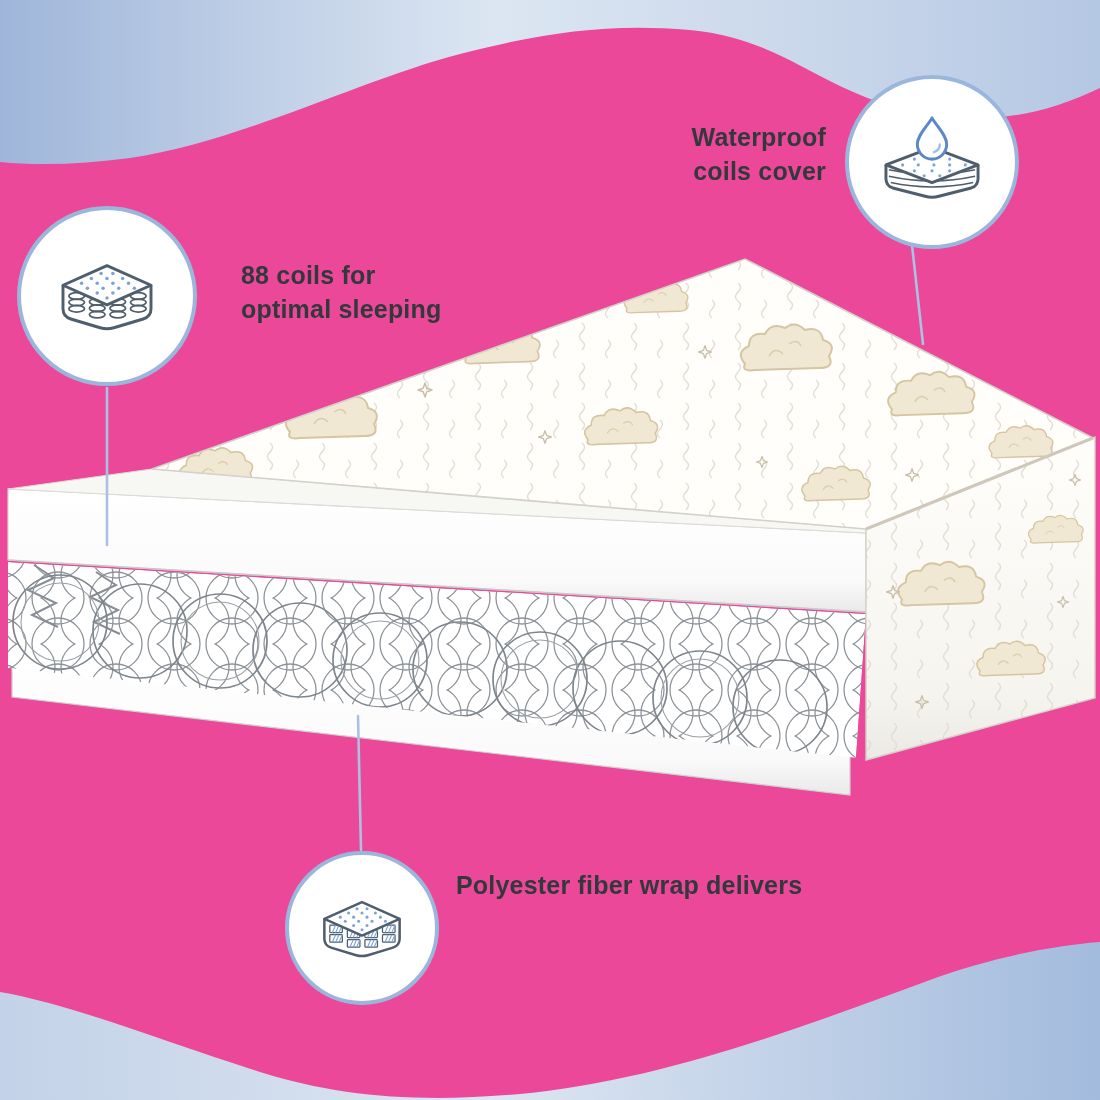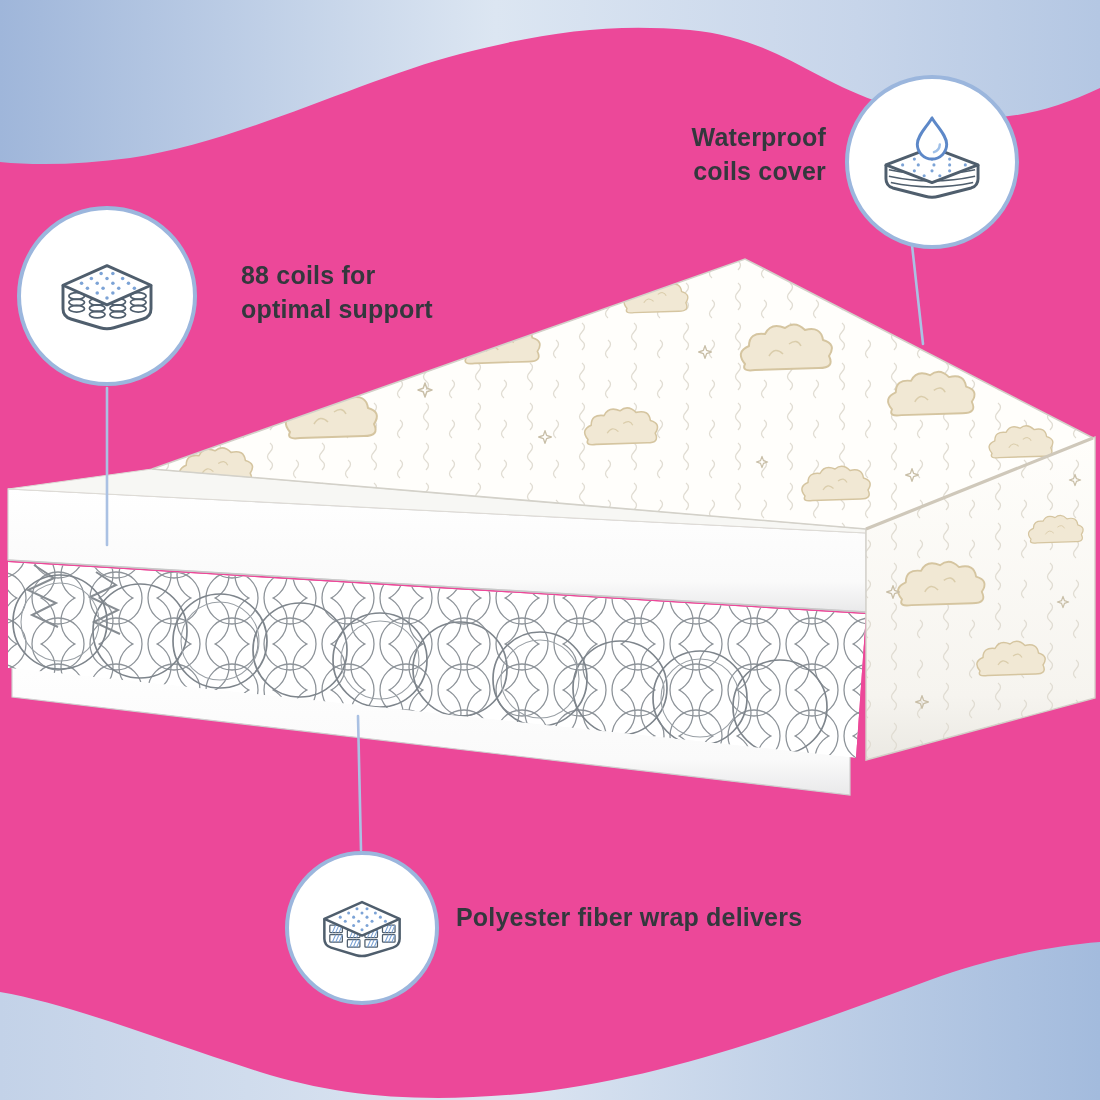--- a/index.html
+++ b/index.html
@@ -7,21 +7,21 @@
   .art{position:absolute;left:0;top:0;width:1100px;height:1100px;}
   .badge{position:absolute;border-radius:50%;background:#ffffff;border:4px solid #9bb6dd;
          box-sizing:border-box;display:flex;align-items:center;justify-content:center;}
   #coils-badge{left:17px;top:206px;width:180px;height:180px;}
   #waterproof-badge{left:845px;top:75px;width:174px;height:174px;}
   #fiber-badge{left:285px;top:851px;width:154px;height:154px;}
   .label{position:absolute;font-size:25px;font-weight:700;color:#33383d;line-height:1.36;letter-spacing:.2px;}
   .label span{display:block;}
   #coils-label{left:212px;top:258px;text-align:left;margin-left:29px;}
   #waterproof-label{right:274px;top:120px;text-align:right;}
-  #fiber-label{left:456px;top:900px;text-align:left;}
+  #fiber-label{left:456px;top:868px;text-align:left;}
 </style>
 </head>
 <body>
 
 <div class="canvas">
 
   <svg class="art" viewBox="0 0 1100 1100">
     <defs>
       <linearGradient id="topWaveG" x1="0" y1="0" x2="1" y2="0">
         <stop offset="0" stop-color="#9fb6da"></stop>
@@ -280,20 +280,20 @@
     </svg>
   </div>
 
   <div class="label" id="waterproof-label">
     <span>Waterproof</span>
     <span>coils cover</span>
   </div>
 
   <div class="label" id="coils-label">
     <span>88 coils for</span>
-    <span>optimal support</span>
+    <span>optimal sleeping</span>
   </div>
 
   <div class="label" id="fiber-label">
     <span>Polyester fiber wrap delivers</span>
   </div>
 
 </div>
 
 </body></html>

